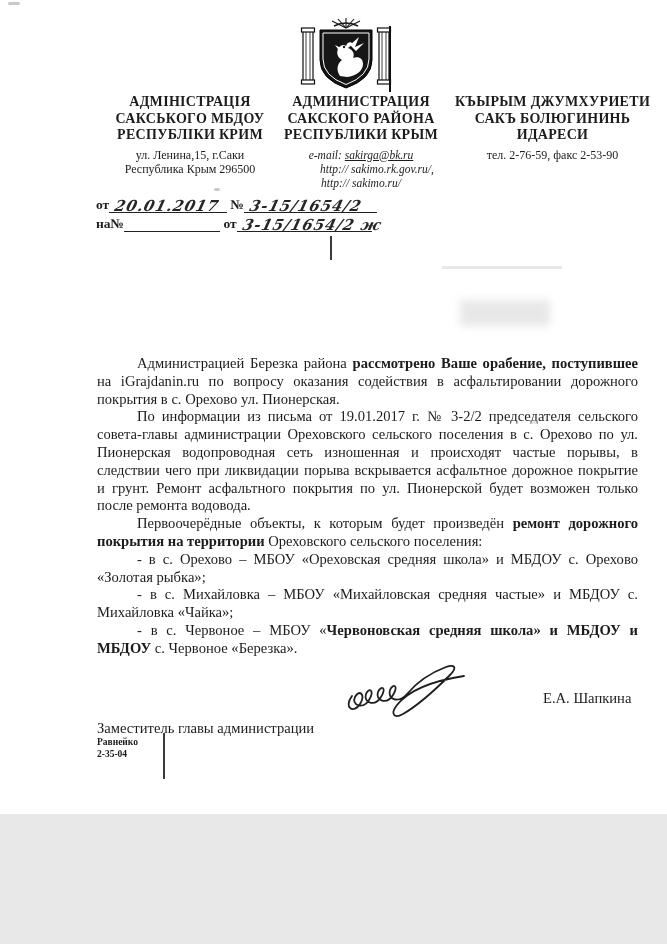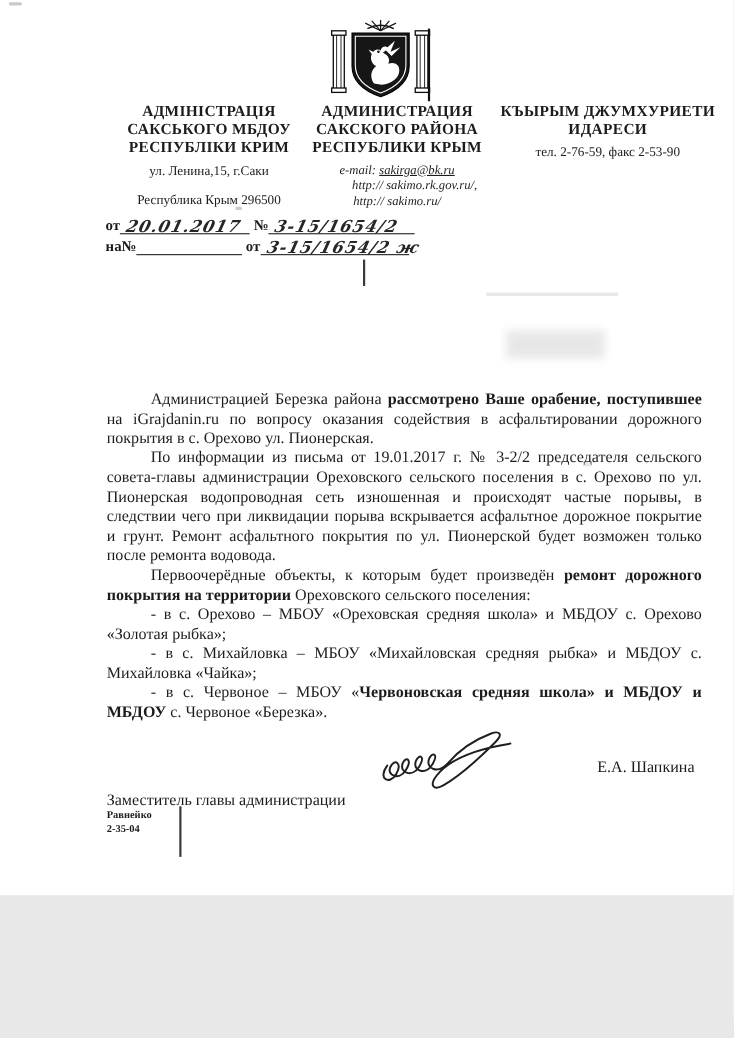--- a/index.html
+++ b/index.html
@@ -82,55 +82,56 @@
       <circle cx="44" cy="29" r="1.2" fill="#161616"></circle>
     </g>
   </svg>
   <div class="emblem-line"></div>
 
   <div class="hdr-col" style="left:70px; top:94px; width:240px;">
     <div class="hdr-bold">АДМІНІСТРАЦІЯ</div>
     <div class="hdr-bold">САКСЬКОГО МБДОУ</div>
     <div class="hdr-bold">РЕСПУБЛІКИ КРИМ</div>
     <div class="hdr-it">ул. Ленина,15, г.Саки</div>
-    <div class="hdr-it" style="margin-top:12px;">Республика Крым  296500</div>
+    <div class="hdr-it" style="margin-top:0;">Республика Крым  296500</div>
   </div>
 
   <div class="hdr-col" style="left:255px; top:94px; width:212px;">
     <div class="hdr-bold">АДМИНИСТРАЦИЯ</div>
     <div class="hdr-bold">САКСКОГО РАЙОНА</div>
     <div class="hdr-bold">РЕСПУБЛИКИ КРЫМ</div>
     <div class="hdr-it-sm"><span>e-mail: </span><span class="uline-txt">sakirga@bk.ru</span></div>
     <div class="hdr-it-sm" style="margin-top:0;padding-left:32px;">http:// sakimo.rk.gov.ru/,</div>
     <div class="hdr-it-sm" style="margin-top:0;">http:// sakimo.ru/</div>
   </div>
 
   <div class="hdr-col" style="left:438px; top:94px; width:229px;">
     <div class="hdr-bold">КЪЫРЫМ ДЖУМХУРИЕТИ</div>
+    <div class="hdr-bold">САКЪ БОЛЮГИНИНЬ</div>
     <div class="hdr-bold">ИДАРЕСИ</div>
     <div class="hdr-it">тел.  2-76-59, факс 2-53-90</div>
   </div>
 
   <div class="ref">
     <div class="ref-row">
       <span>от</span><span class="ul" style="width:118px;"><span class="hand">20.01.2017</span></span>
       <span>№</span><span class="ul" style="width:133px;"><span class="hand">3-15/1654/2</span></span>
     </div>
     <div class="ref-row">
       <span>на№</span><span class="ul" style="width:96px;"><span class="hand"></span></span>
       <span>от</span><span class="ul" style="width:135px;"><span class="hand">3-15/1654/2 ж</span></span>
     </div>
   </div>
 
   <div class="body">
       <p><span>Администрацией Березка района </span><span class="b">рассмотрено Ваше орабение, поступившее</span><span> на iGrajdanin.ru по вопросу оказания содействия в асфальтировании дорожного покрытия в с. Орехово ул. Пионерская.</span></p>
       <p><span>По информации из письма от 19.01.2017 г.  № 3-2/2 председателя сельского совета-главы администрации Ореховского сельского поселения в с. Орехово по ул. Пионерская водопроводная сеть изношенная и происходят частые порывы, в следствии чего при ликвидации порыва вскрывается асфальтное дорожное покрытие и грунт. Ремонт асфальтного покрытия по ул. Пионерской будет возможен только после ремонта водовода.</span></p>
       <p><span>Первоочерёдные объекты, к которым будет произведён </span><span class="b">ремонт дорожного покрытия на территории</span><span> Ореховского сельского поселения:</span></p>
       <p><span>- в с. Орехово – МБОУ «Ореховская средняя школа» и МБДОУ с. Орехово «Золотая рыбка»;</span></p>
-      <p><span>- в с. Михайловка – МБОУ «Михайловская средняя рыбка» и МБДОУ с. Михайловка «Чайка»;</span></p>
+      <p><span>- в с. Михайловка – МБОУ «Михайловская средняя частые» и МБДОУ с. Михайловка «Чайка»;</span></p>
       <p><span>- в с. Червоное – МБОУ «</span><span class="b">Червоновская средняя школа» и МБДОУ и МБДОУ</span><span> с. Червоное «Березка».</span></p>
     </div>
 
   <div class="sig-pos">Заместитель главы администрации</div>
   <svg class="sig-svg" viewBox="0 0 150 78" aria-hidden="true">
     <path d="M20,48 C11,60 22,66 28,56 C34,46 27,41 23,49 C19,57 31,62 37,52 C43,42 37,39 34,46 C31,55 43,59 49,49 C55,39 49,37 46,44 C43,53 55,57 61,47 C67,37 61,35 58,42 C55,51 66,56 75,46 C86,33 98,25 114,19 C122,16 126,19 118,27 C101,44 85,58 71,66 C62,71 58,66 65,57 C76,43 100,33 132,28" fill="none" stroke="#1f1f1f" stroke-width="1.8" stroke-linecap="round"></path>
   </svg>
   <div class="sig-name">Е.А. Шапкина</div>
 
   <div class="foot">

